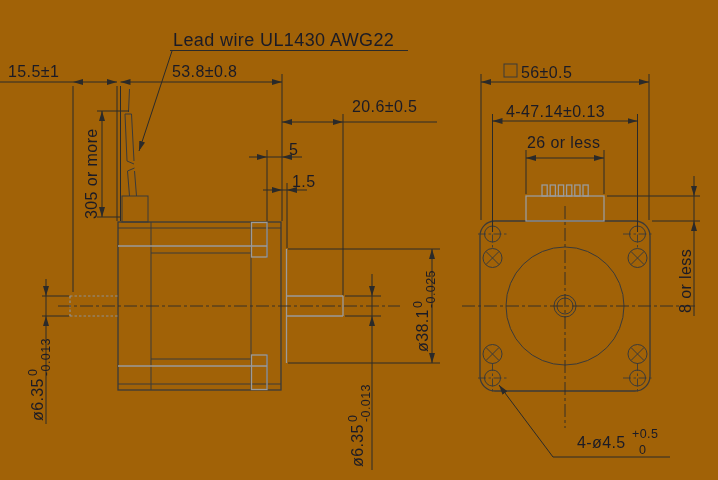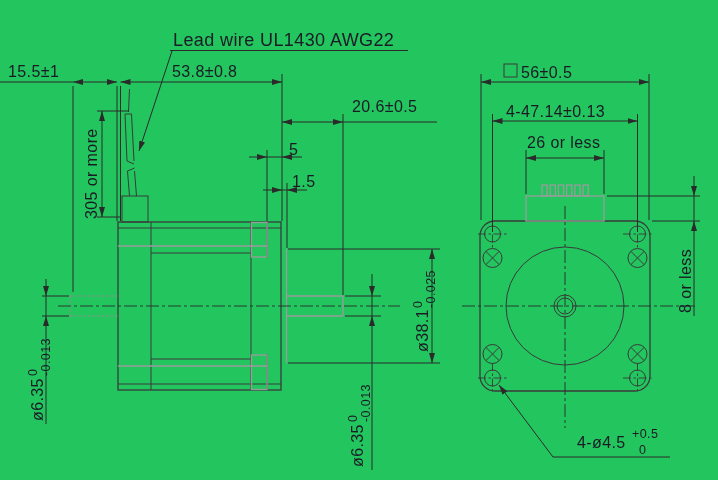--- a/index.html
+++ b/index.html
@@ -1,16 +1,16 @@
 <!DOCTYPE html>
 <html><head>
 <meta charset="utf-8">
 <style>
   html,body{margin:0;padding:0;background:#ffffff;}
-  .stage{position:relative;width:718px;height:480px;background:#22c55e;overflow:hidden;}
+  .stage{position:relative;width:718px;height:480px;background:#a16207;overflow:hidden;}
   svg{display:block;}
   svg text{font-family:"Liberation Sans","DejaVu Sans",sans-serif;fill:#1b1b26;letter-spacing:0.4px;}
   .t16{font-size:16px;}
   .t18{font-size:18px;}
   .t12{font-size:12.5px;}
   .ln{stroke:#3a3a3a;stroke-width:1.3;fill:none;}
   .lnthin{stroke:#3a3a3a;stroke-width:1;fill:none;}
   .gln{stroke:#9b9b9b;stroke-width:1.3;fill:none;}
   .dim{stroke:#2a2a2a;stroke-width:1;fill:none;}
   .cl{stroke:#2a2a2a;stroke-width:0.9;fill:none;stroke-dasharray:13 3 3 3;}

